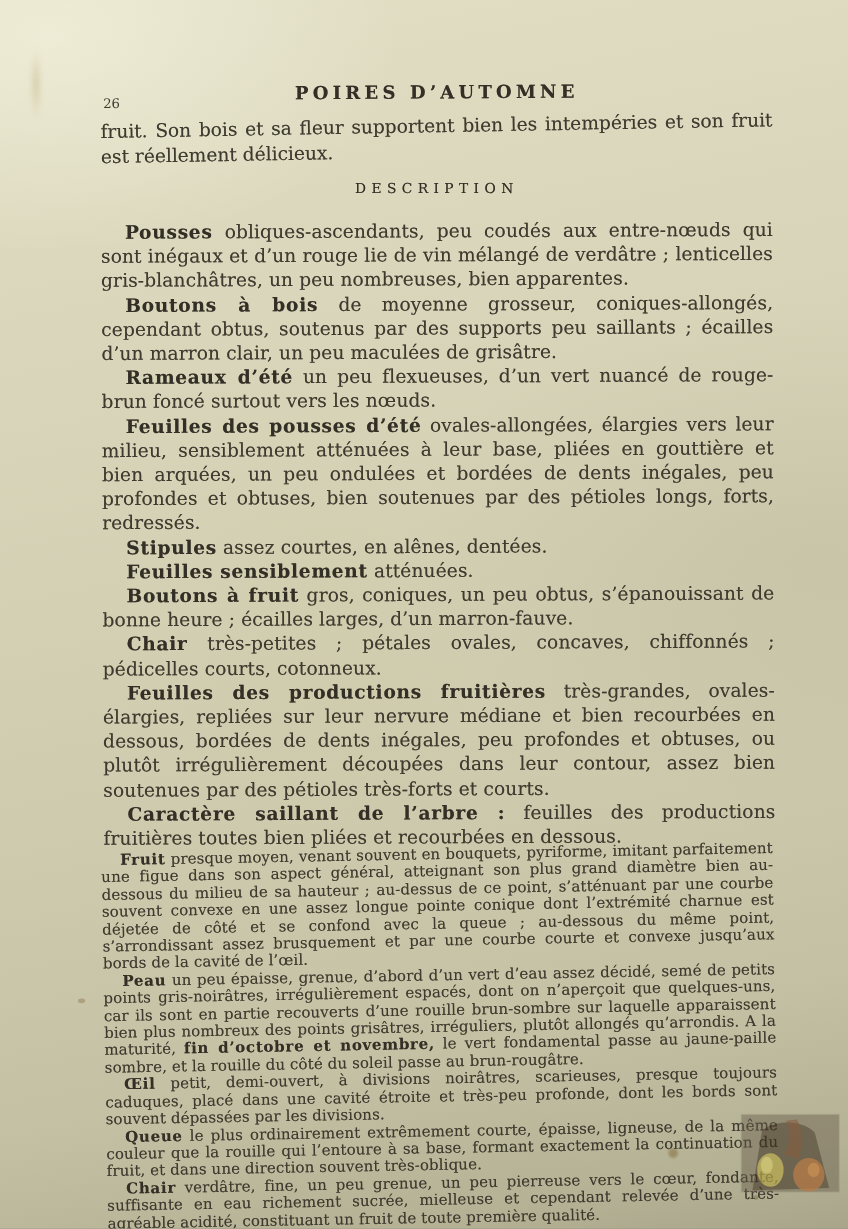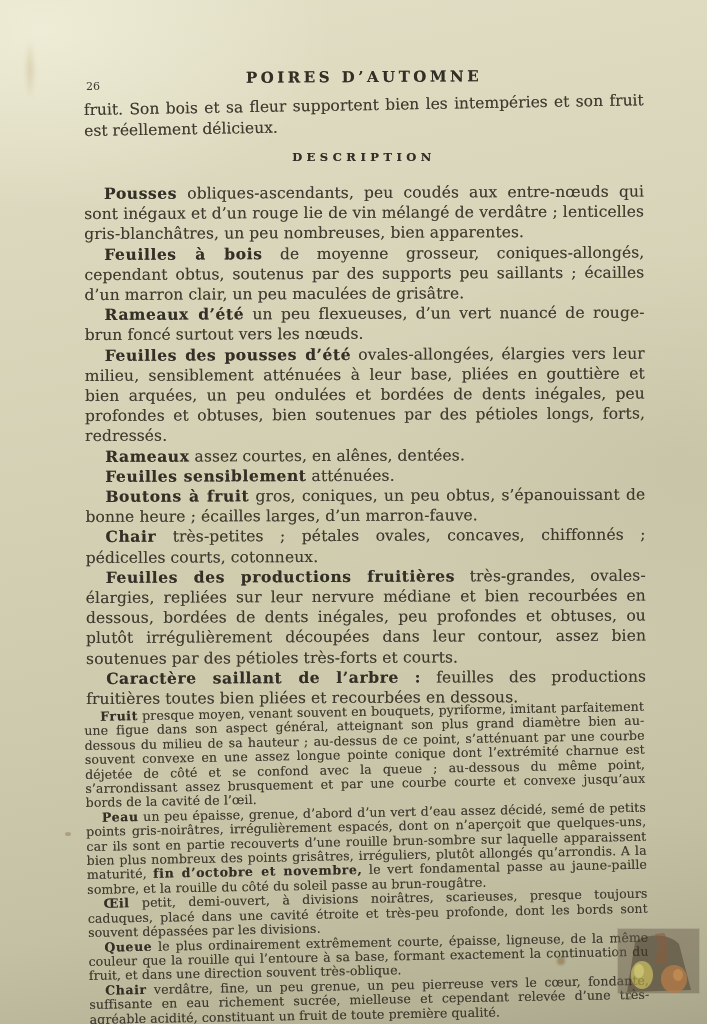--- a/index.html
+++ b/index.html
@@ -46,21 +46,21 @@
   }
   .intro {
     transform: rotate(-1deg);
     transform-origin: left center;
     font-size: 15.5px; line-height: 21px;
   }
   .intro p { text-indent: 0; }
   .desc-heading {
     margin: 8px 0 20px 0;
     text-align: center;
-    font-size: 11.5px; font-weight: bold;
+    font-size: 11.5px; font-weight: normal;
     letter-spacing: 4.5px;
     color: var(--ink-bold, #332f26);
     text-shadow: 0 0 0.5px rgba(55,50,35,0.55);
   }
   section.large {
     font-size: 15.5px; line-height: 20.2px;
     letter-spacing: 0.1px;
     transform: rotate(-0.25deg);
     transform-origin: left top;
   }
@@ -122,24 +122,24 @@
   <div class="running-header">POIRES D’AUTOMNE</div>
   <div class="page-number">26</div>
 
   <main class="text-block">
     <section class="intro">
         <p style="text-indent: 0px;"><span>fruit. Son bois et sa fleur supportent bien les intempéries et son fruit est réellement délicieux.</span></p>
       </section>
     <h2 class="desc-heading">DESCRIPTION</h2>
     <section class="large">
         <p><b class="term">Pousses</b><span> obliques-ascendants, peu coudés aux entre-nœuds qui sont inégaux et d’un rouge lie de vin mélangé de verdâtre&nbsp;; lenticelles gris-blanchâtres, un peu nombreuses, bien apparentes.</span></p>
-        <p><b class="term">Feuilles à bois</b><span> de moyenne grosseur, coniques-allongés, cependant obtus, soutenus par des supports peu saillants&nbsp;; écailles d’un marron clair, un peu maculées de grisâtre.</span></p>
+        <p><b class="term">Boutons à bois</b><span> de moyenne grosseur, coniques-allongés, cependant obtus, soutenus par des supports peu saillants&nbsp;; écailles d’un marron clair, un peu maculées de grisâtre.</span></p>
         <p><b class="term">Rameaux d’été</b><span> un peu flexueuses, d’un vert nuancé de rouge-brun foncé surtout vers les nœuds.</span></p>
         <p><b class="term">Feuilles des pousses d’été</b><span> ovales-allongées, élargies vers leur milieu, sensiblement atténuées à leur base, pliées en gouttière et bien arquées, un peu ondulées et bordées de dents inégales, peu profondes et obtuses, bien soutenues par des pétioles longs, forts, redressés.</span></p>
-        <p><b class="term">Rameaux</b><span> assez courtes, en alênes, dentées.</span></p>
+        <p><b class="term">Stipules</b><span> assez courtes, en alênes, dentées.</span></p>
         <p><b class="term">Feuilles sensiblement</b><span> atténuées.</span></p>
         <p><b class="term">Boutons à fruit</b><span> gros, coniques, un peu obtus, s’épanouissant de bonne heure&nbsp;; écailles larges, d’un marron-fauve.</span></p>
         <p><b class="term">Chair</b><span> très-petites&nbsp;; pétales ovales, concaves, chiffonnés&nbsp;; pédicelles courts, cotonneux.</span></p>
         <p><b class="term">Feuilles des productions fruitières</b><span> très-grandes, ovales-élargies, repliées sur leur nervure médiane et bien recourbées en dessous, bordées de dents inégales, peu profondes et obtuses, ou plutôt irrégulièrement découpées dans leur contour, assez bien soutenues par des pétioles très-forts et courts.</span></p>
         <p><b class="term">Caractère saillant de l’arbre&nbsp;:</b><span> feuilles des productions fruitières toutes bien pliées et recourbées en dessous.</span></p>
       </section>
     <section class="small">
         <p><b class="term">Fruit</b><span> presque moyen, venant souvent en bouquets, pyriforme, imitant parfaitement une figue dans son aspect général, atteignant son plus grand diamètre bien au-dessous du milieu de sa hauteur&nbsp;; au-dessus de ce point, s’atténuant par une courbe souvent convexe en une assez longue pointe conique dont l’extrémité charnue est déjetée de côté et se confond avec la queue&nbsp;; au-dessous du même point, s’arrondissant assez brusquement et par une courbe courte et convexe jusqu’aux bords de la cavité de l’œil.</span></p>
         <p><b class="term">Peau</b><span> un peu épaisse, grenue, d’abord d’un vert d’eau assez décidé, semé de petits points gris-noirâtres, irrégulièrement espacés, dont on n’aperçoit que quelques-uns, car ils sont en partie recouverts d’une rouille brun-sombre sur laquelle apparaissent bien plus nombreux des points grisâtres, irréguliers, plutôt allongés qu’arrondis. A la maturité, </span><b class="term">fin d’octobre et novembre,</b><span> le vert fondamental passe au jaune-paille sombre, et la rouille du côté du soleil passe au brun-rougâtre.</span></p>
         <p><b class="term">Œil</b><span> petit, demi-ouvert, à divisions noirâtres, scarieuses, presque toujours caduques, placé dans une cavité étroite et très-peu profonde, dont les bords sont souvent dépassées par les divisions.</span></p>

